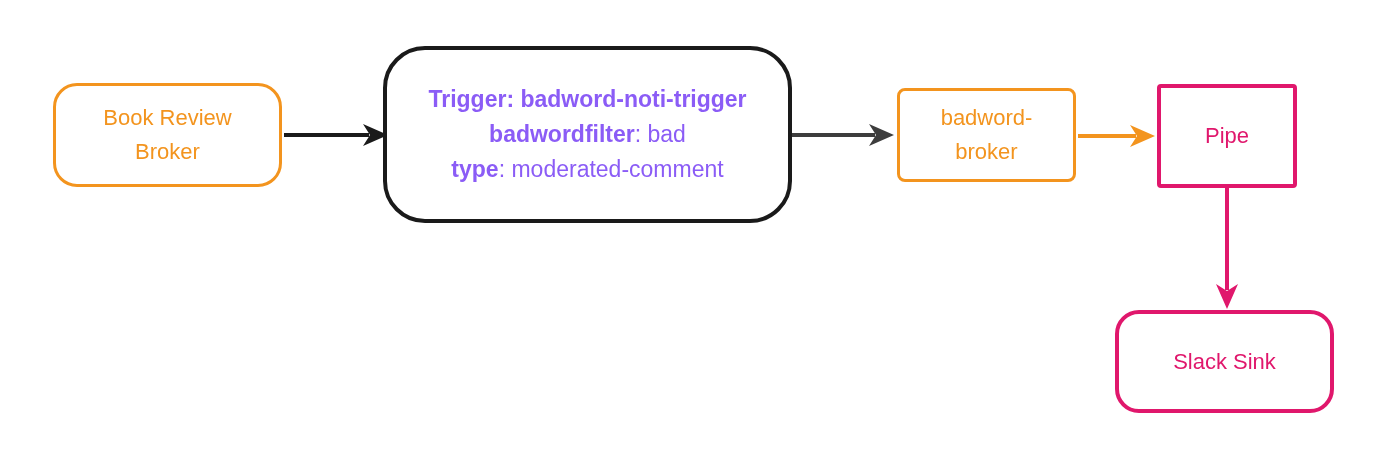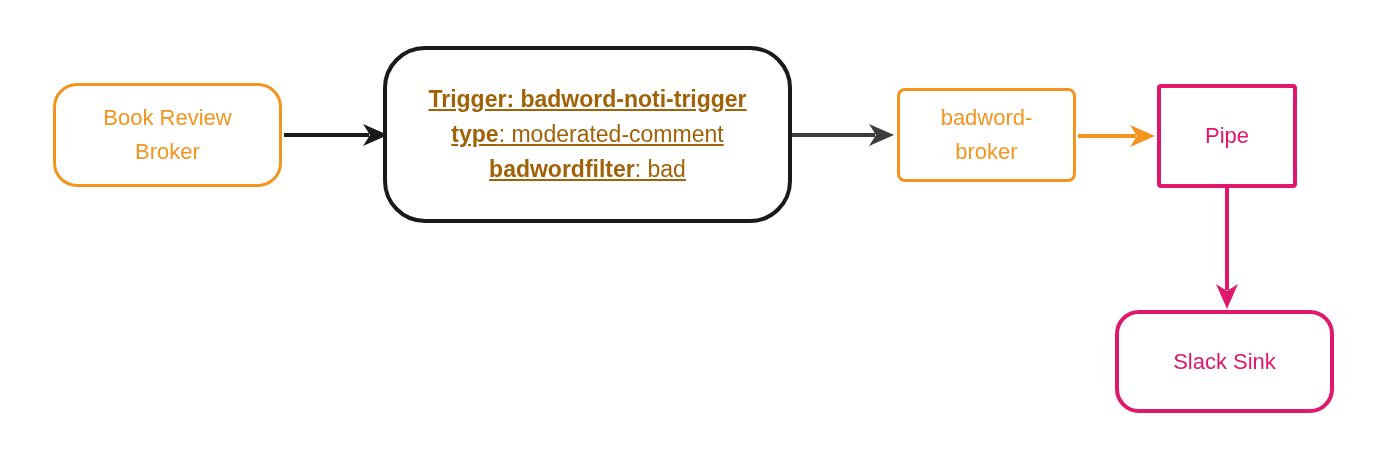--- a/index.html
+++ b/index.html
@@ -21,21 +21,21 @@
   .node {
     position: absolute;
     background: #ffffff;
     display: flex;
     align-items: center;
     justify-content: center;
     text-align: center;
   }
   .node--orange { border: 3.5px solid var(--orange); color: var(--orange); }
   .node--pink   { border: 4px solid var(--pink);   color: var(--pink); }
-  .node--black  { border: 4px solid var(--ink);    color: #a16207; text-decoration: underline; }
+  .node--black  { border: 4px solid var(--ink);    color: #8b5cf6; }
 
   #node-book    { left: 53px;  top: 83px;  width: 229px; height: 104px; border-radius: 24px; font-size: 22px; line-height: 34px; }
   #node-book .wrap-label { display: inline-block; max-width: 150px; }
 
   #node-trigger { left: 383px; top: 46px;  width: 409px; height: 177px; border-radius: 42px; font-size: 23px; line-height: 35px; }
   #node-trigger b { font-weight: 700; }
 
   #node-broker  { left: 897px; top: 88px;  width: 179px; height: 94px;  border-radius: 8px; font-size: 22px; line-height: 34px; }
   #node-broker .wrap-label { display: inline-block; max-width: 130px; }
 
@@ -58,22 +58,22 @@
   </div>
 
   <svg class="arrow" id="arrow-book-to-trigger" width="106" height="30" aria-hidden="true">
     <line x1="1" y1="15" x2="86" y2="15" stroke="currentColor" stroke-width="4"></line>
     <path d="M80,4 L105,15 L80,26 L87,15 Z" fill="currentColor"></path>
   </svg>
 
   <div class="node node--black" id="node-trigger">
     <div>
       <div><b>Trigger: badword-noti-trigger</b></div>
+      <div><b>badwordfilter</b><span>: bad</span></div>
       <div><b>type</b><span>: moderated-comment</span></div>
-      <div><b>badwordfilter</b><span>: bad</span></div>
     </div>
   </div>
 
   <svg class="arrow" id="arrow-trigger-to-broker" width="104" height="30" aria-hidden="true">
     <line x1="1" y1="15" x2="84" y2="15" stroke="currentColor" stroke-width="4"></line>
     <path d="M78,4 L103,15 L78,26 L85,15 Z" fill="currentColor"></path>
   </svg>
 
   <div class="node node--orange" id="node-broker">
     <span class="wrap-label">badword-broker</span>

